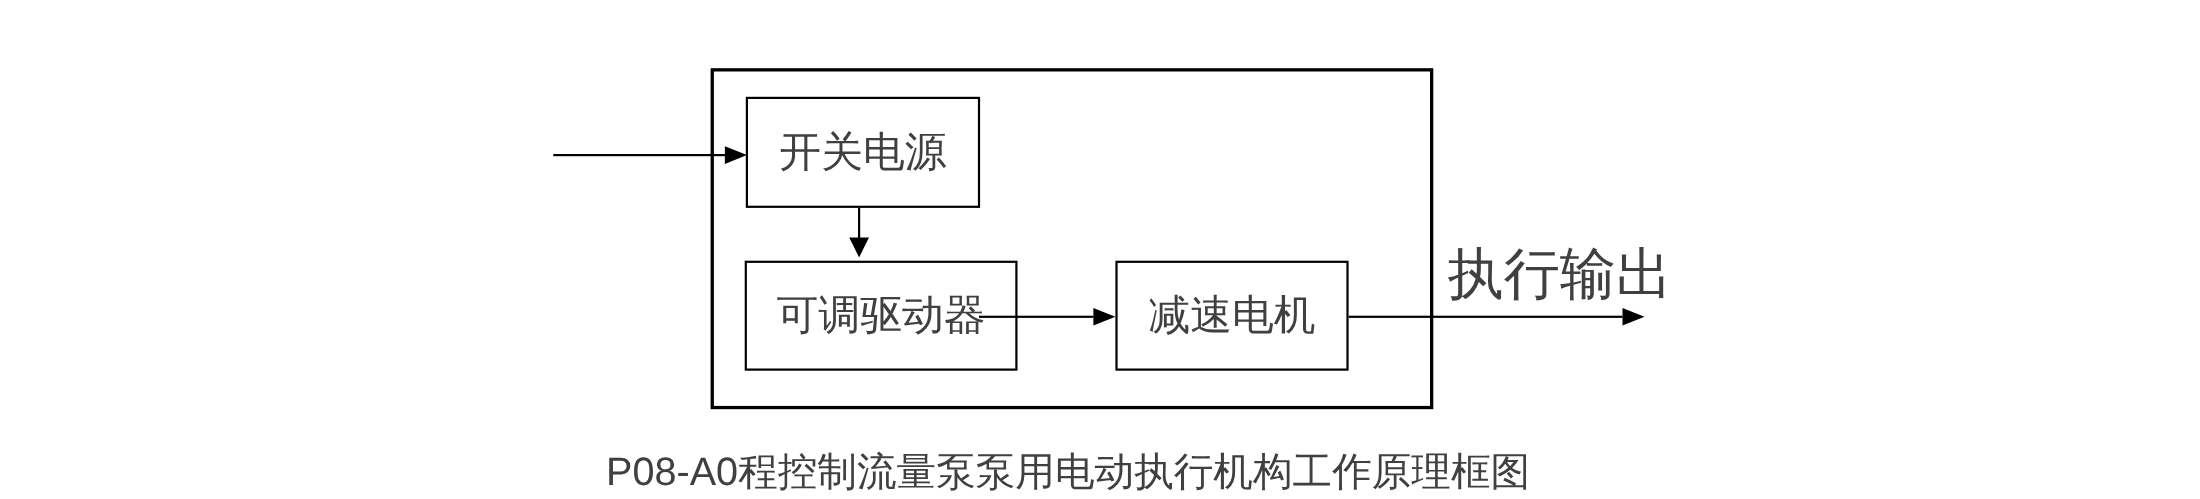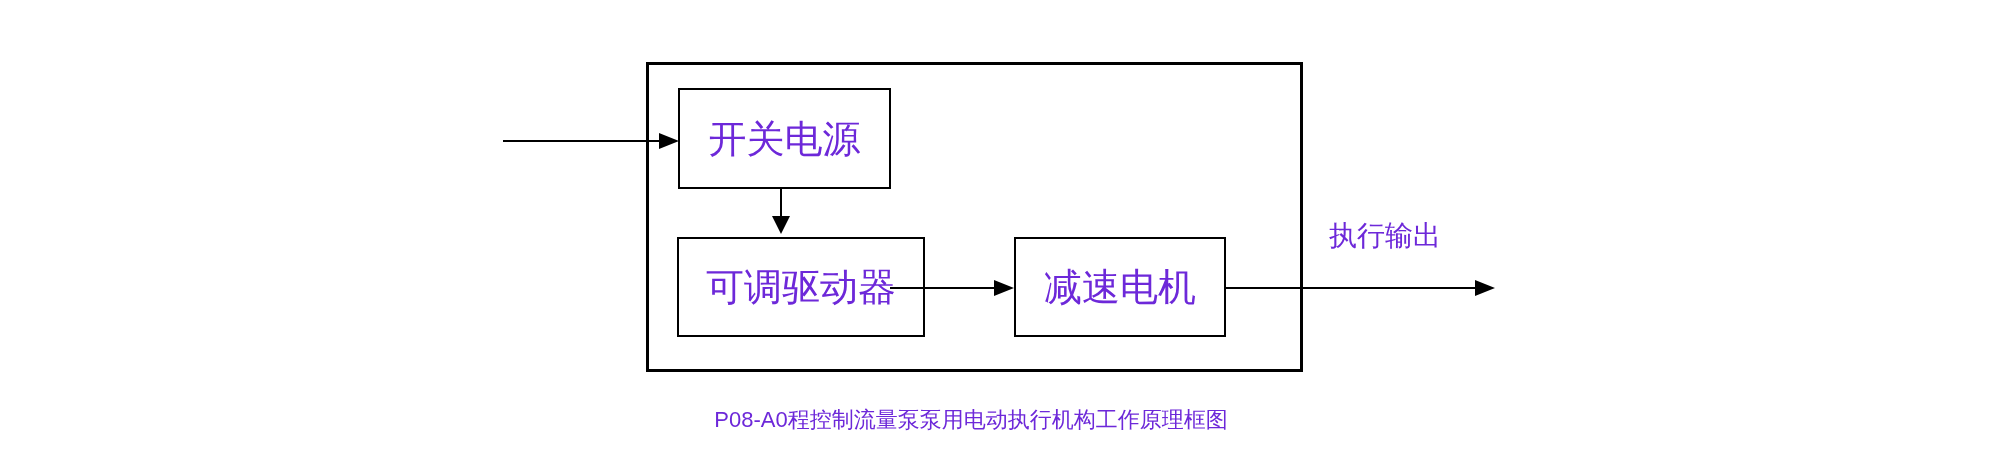--- a/index.html
+++ b/index.html
@@ -6,21 +6,21 @@
     margin: 0;
     padding: 0;
     background: #ffffff;
   }
   .canvas {
     position: relative;
     width: 2000px;
     height: 454px;
     background: #ffffff;
     font-family: "Liberation Sans", sans-serif;
-    color: #6d28d9;
+    color: #404040;
     overflow: hidden;
   }
   .outer-frame {
     position: absolute;
     left: 646px;
     top: 62px;
     width: 657px;
     height: 310px;
     border: 3px solid #000000;
     box-sizing: border-box;
@@ -82,32 +82,31 @@
   .mid-head    { left: 994px;  top: 280px; }
 
   
   .out-line    { left: 1226px; top: 287px; width: 249px; }
   .out-head    { left: 1475px; top: 280px; }
 
   .output-label {
     position: absolute;
     left: 1316px;
     top: 221px;
-    font-size: 28px;
+    font-size: 51px;
     line-height: 1.1;
     white-space: nowrap;
-    margin-left: 13px;
   }
   .caption {
     position: absolute;
     left: 471px;
     top: 407px;
     width: 1000px;
     text-align: center;
-    font-size: 22px;
+    font-size: 36px;
     line-height: 1.2;
     white-space: nowrap;
   }
 </style>
 </head>
 <body>
 
 <div class="canvas">
 
   <div class="outer-frame"></div>

